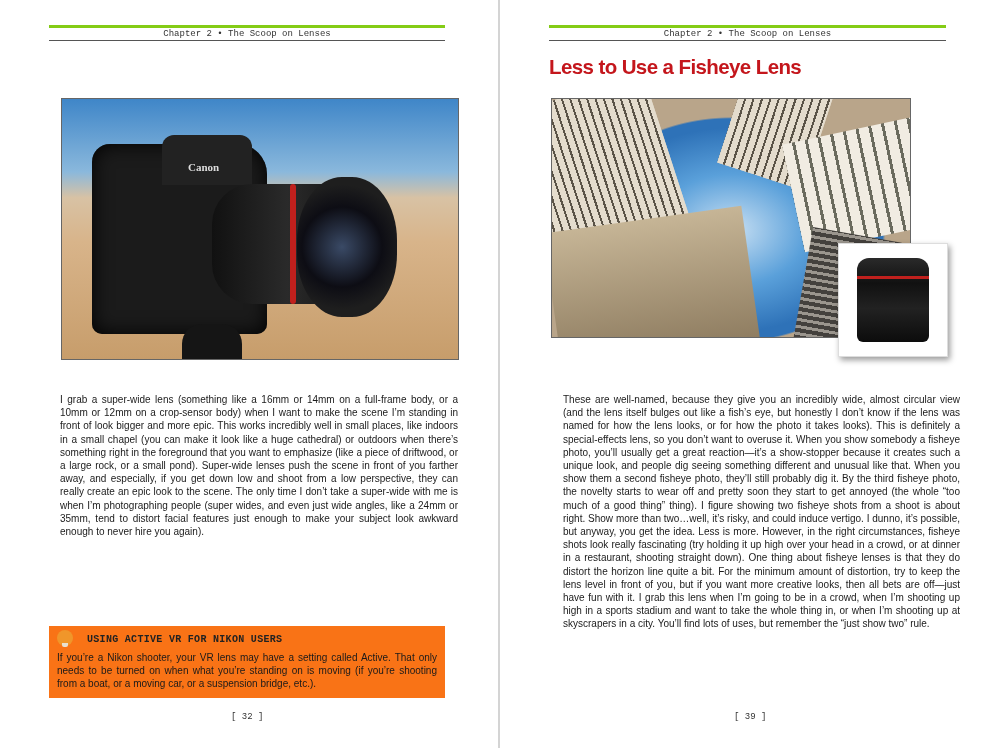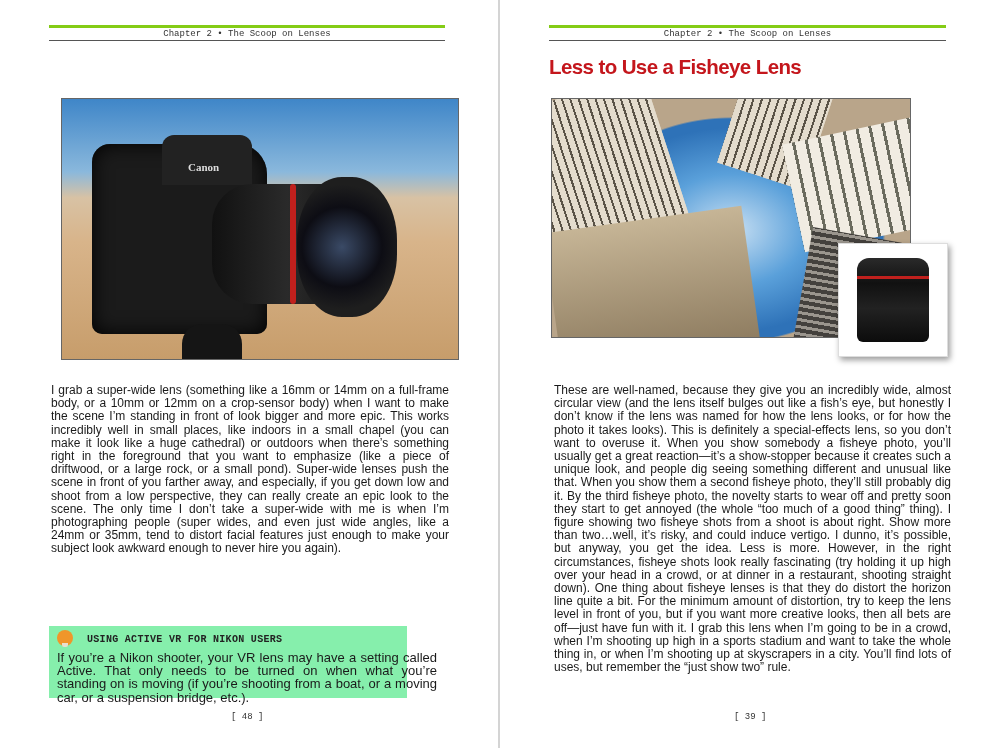--- a/index.html
+++ b/index.html
@@ -31,28 +31,28 @@
     background: radial-gradient(ellipse at 50% 55%, #c9e0f3 0%, #5aa0da 30%, #2e72b8 55%, #2e72b8 60%, transparent 61%), #b9a58a; }
   .bld { position:absolute; background:repeating-linear-gradient(90deg, #e4dccd 0 6px, #5a5347 6px 8px), #d8cfbf; }
   .bld.b1 { left:-20px; top:-10px; width:140px; height:170px; transform:rotate(-18deg); }
   .bld.b2 { left:180px; top:-30px; width:90px; height:110px; transform:rotate(18deg); }
   .bld.b3 { left:240px; top:30px; width:140px; height:110px; transform:rotate(-12deg); background:repeating-linear-gradient(90deg,#f1ece2 0 10px,#6b6b5e 10px 13px); }
   .bld.b4 { left:0; top:120px; width:200px; height:140px; transform:rotate(-8deg); background:linear-gradient(180deg,#c6b596,#8c7a5e); }
   .bld.b5 { left:250px; top:135px; width:90px; height:120px; transform:rotate(10deg); background:repeating-linear-gradient(0deg,#44413d 0 4px,#9a958d 4px 7px); }
   .inset { position:absolute; left:338px; top:243px; width:108px; height:112px; background:#fff; box-shadow:2px 3px 6px rgba(0,0,0,0.4); border:1px solid #ddd; }
   .inset-lens { position:absolute; left:18px; top:14px; width:72px; height:84px; background:linear-gradient(180deg,#2a2a2a 0%,#111 30%,#222 60%,#0c0c0c 100%); border-radius:12px 12px 6px 6px; }
   .inset-lens::before { content:""; position:absolute; left:0; right:0; top:18px; height:3px; background:#c0201d; }
-  .body-text { position:absolute; margin:3px; font-size:12px; line-height:13.2px; color:#1a1a1a; text-align:justify; }
+  .body-text { position:absolute; margin:12px; font-size:10px; line-height:13.2px; color:#1a1a1a; text-align:justify; }
   .left .body-text { left:48px; top:381px; width:398px; }
   .right .body-text { left:51px; top:381px; width:397px; }
-  .tip-box { position:absolute; left:49px; top:626px; width:358px; height:72px; background:#86efac; }
+  .tip-box { position:absolute; left:49px; top:626px; width:396px; height:72px; background:#f97316; }
   .tip-icon { position:absolute; left:8px; top:4px; width:16px; height:16px; border-radius:50%; background:#f0962a; }
   .tip-icon::after { content:""; position:absolute; left:5px; top:13px; width:6px; height:4px; background:#e8e0d0; border-radius:0 0 2px 2px; }
   .tip-title { position:absolute; left:38px; top:8px; font-family:"Liberation Mono", monospace; font-weight:bold; font-size:10px; color:#222; letter-spacing:0.3px; }
-  .tip-text { position:absolute; left:8px; top:25px; width:380px; margin:0; font-size:13px; line-height:13.2px; color:#1a1a1a; text-align:justify; }
+  .tip-text { position:absolute; left:8px; top:25px; width:380px; margin:0; font-size:10px; line-height:13.2px; color:#1a1a1a; text-align:justify; }
   .folio { position:absolute; top:712px; font-family:"Liberation Mono", monospace; font-size:9px; color:#333; }
   .left .folio { left:231px; }
   .right .folio { left:234px; }
 </style>
 </head>
 <body>
 
 <div class="spread">
 
   <div class="page left">
@@ -69,21 +69,21 @@
     </div>
 
     <p class="body-text">I grab a super-wide lens (something like a 16mm or 14mm on a full-frame body, or a 10mm or 12mm on a crop-sensor body) when I want to make the scene I’m standing in front of look bigger and more epic. This works incredibly well in small places, like indoors in a small chapel (you can make it look like a huge cathedral) or outdoors when there’s something right in the foreground that you want to emphasize (like a piece of driftwood, or a large rock, or a small pond). Super-wide lenses push the scene in front of you farther away, and especially, if you get down low and shoot from a low perspective, they can really create an epic look to the scene. The only time I don’t take a super-wide with me is when I’m photographing people (super wides, and even just wide angles, like a 24mm or 35mm, tend to distort facial features just enough to make your subject look awkward enough to never hire you again).</p>
 
     <div class="tip-box">
       <span class="tip-icon"></span>
       <div class="tip-title">USING ACTIVE VR FOR NIKON USERS</div>
       <p class="tip-text">If you’re a Nikon shooter, your VR lens may have a setting called Active. That only needs to be turned on when what you’re standing on is moving (if you’re shooting from a boat, or a moving car, or a suspension bridge, etc.).</p>
     </div>
 
-    <div class="folio">[ 48 ]</div>
+    <div class="folio">[ 32 ]</div>
   </div>
 
   <div class="gutter"></div>
 
   <div class="page right">
     <div class="running-head">Chapter 2 • The Scoop on Lenses</div>
     <h1 class="title">Less to Use a Fisheye Lens</h1>
 
     <div class="photo fisheye">
       <div class="bld b1"></div>

